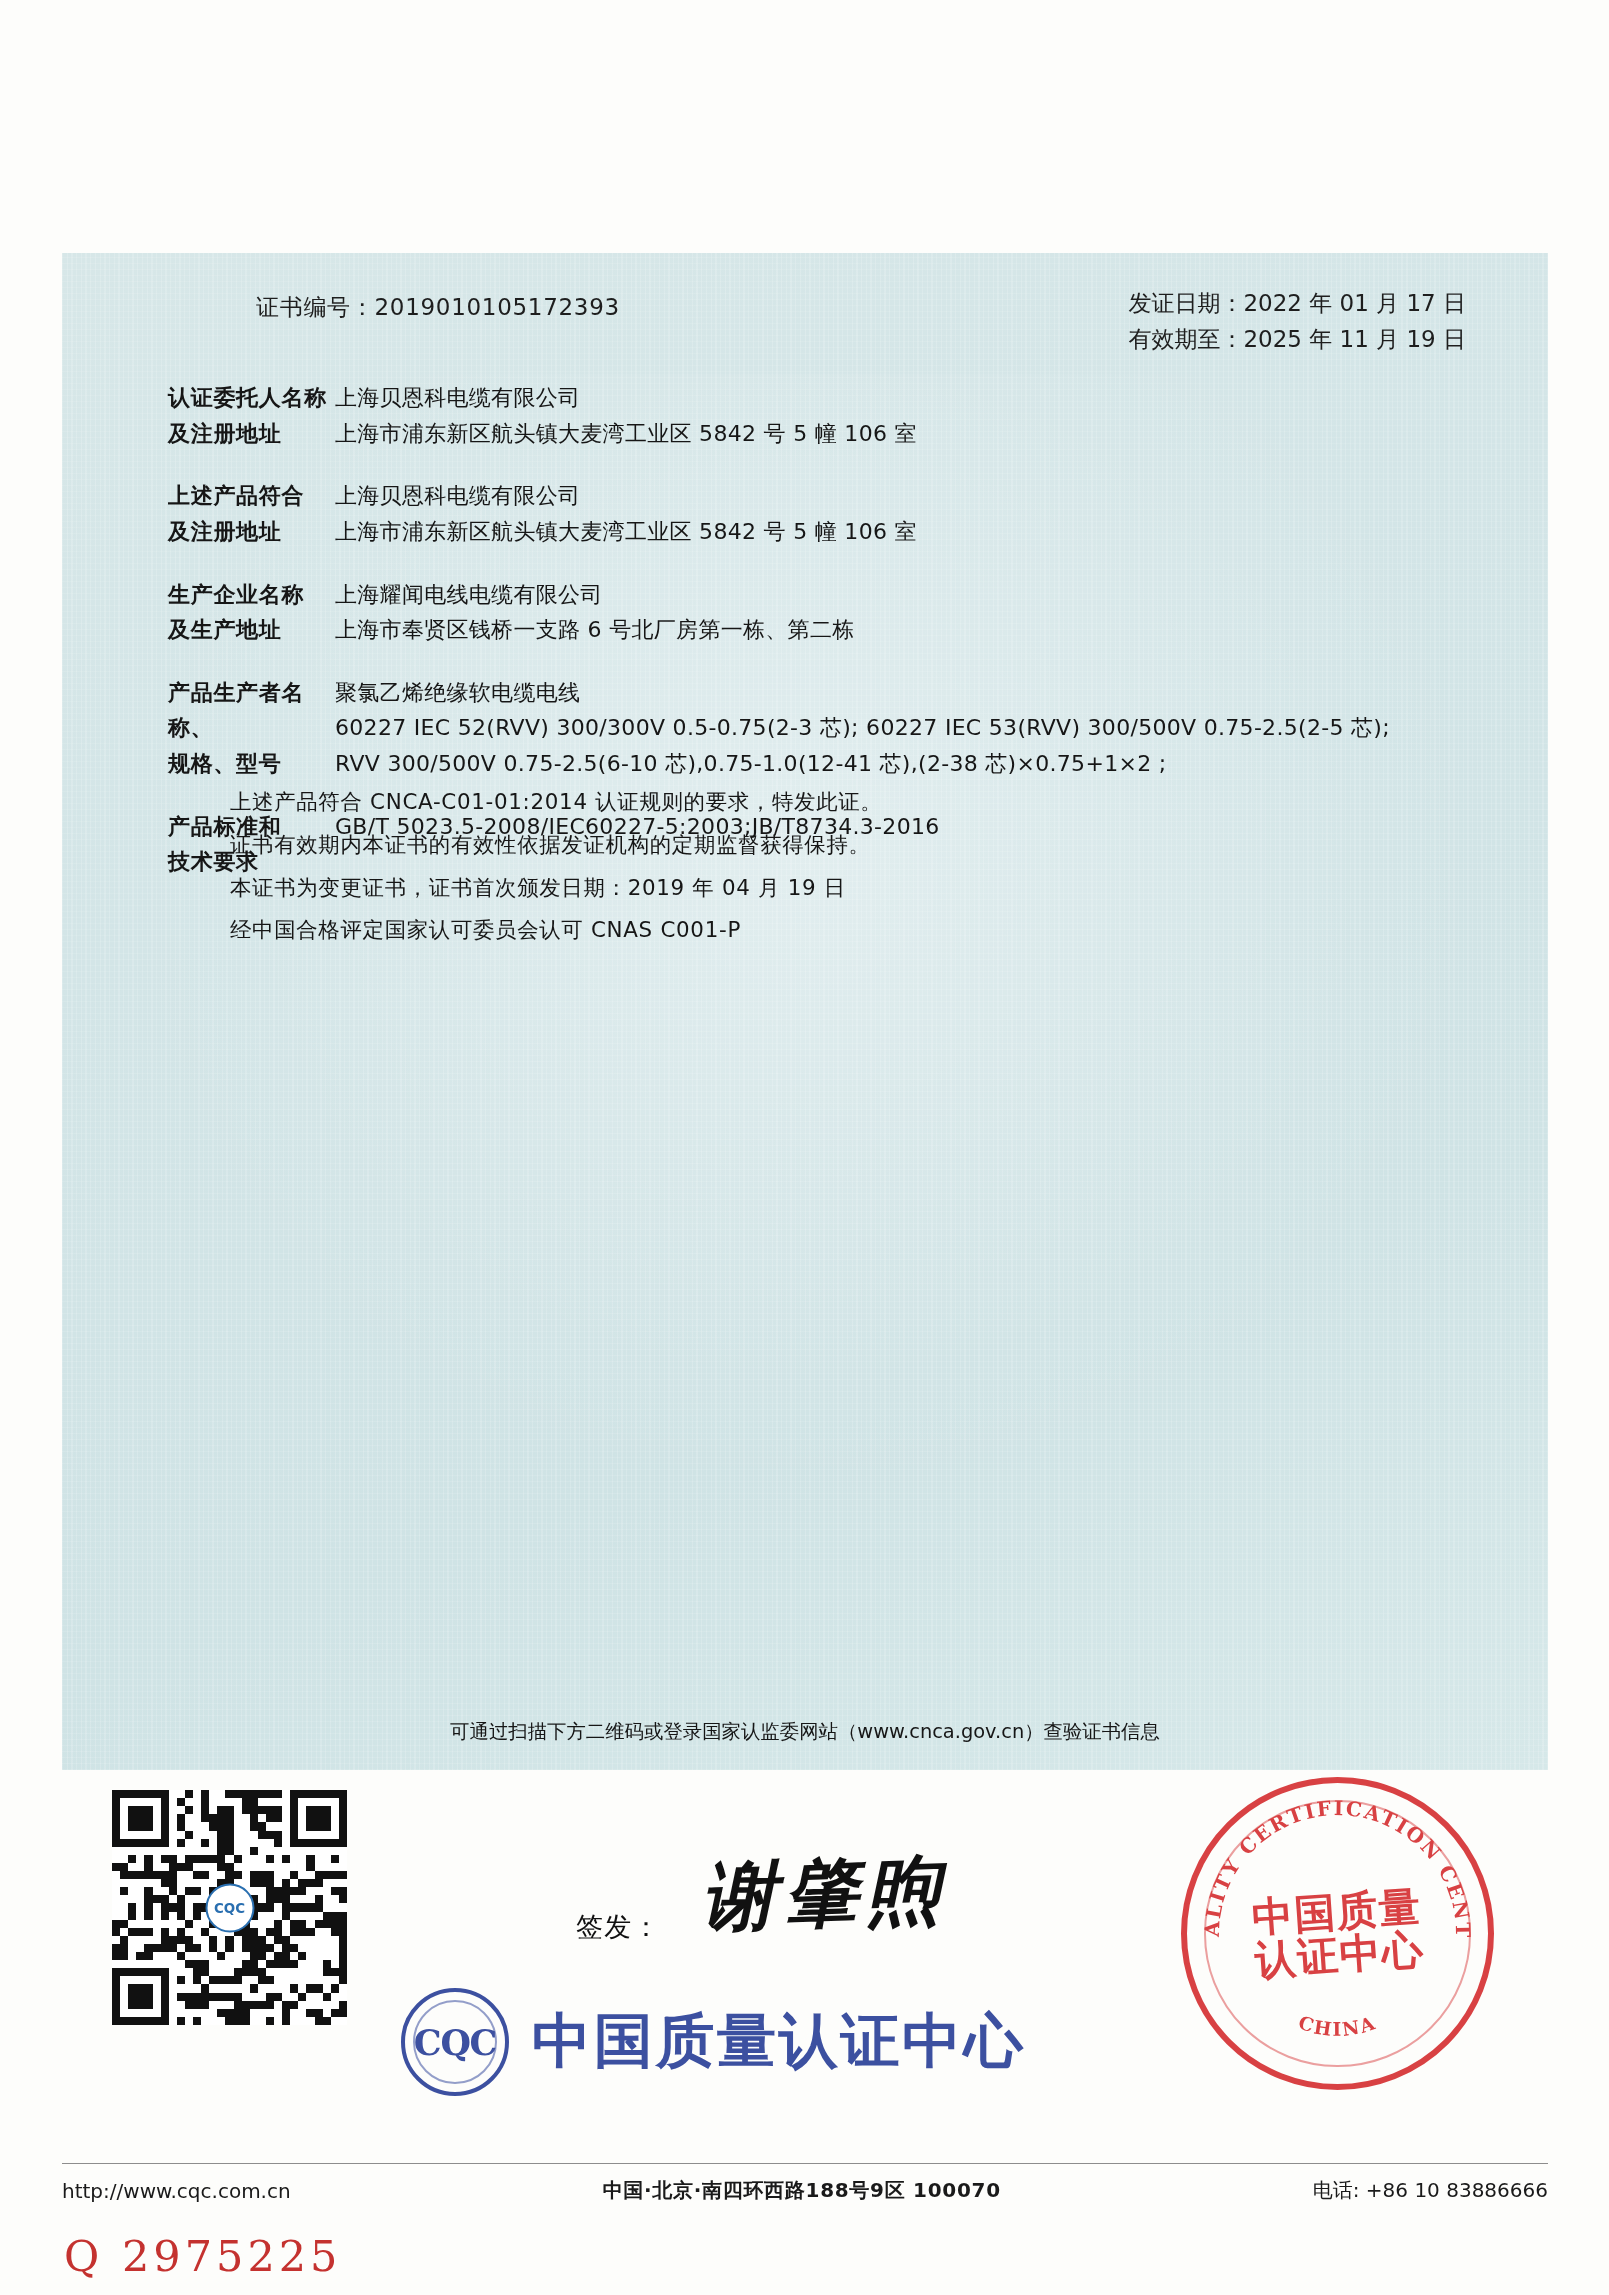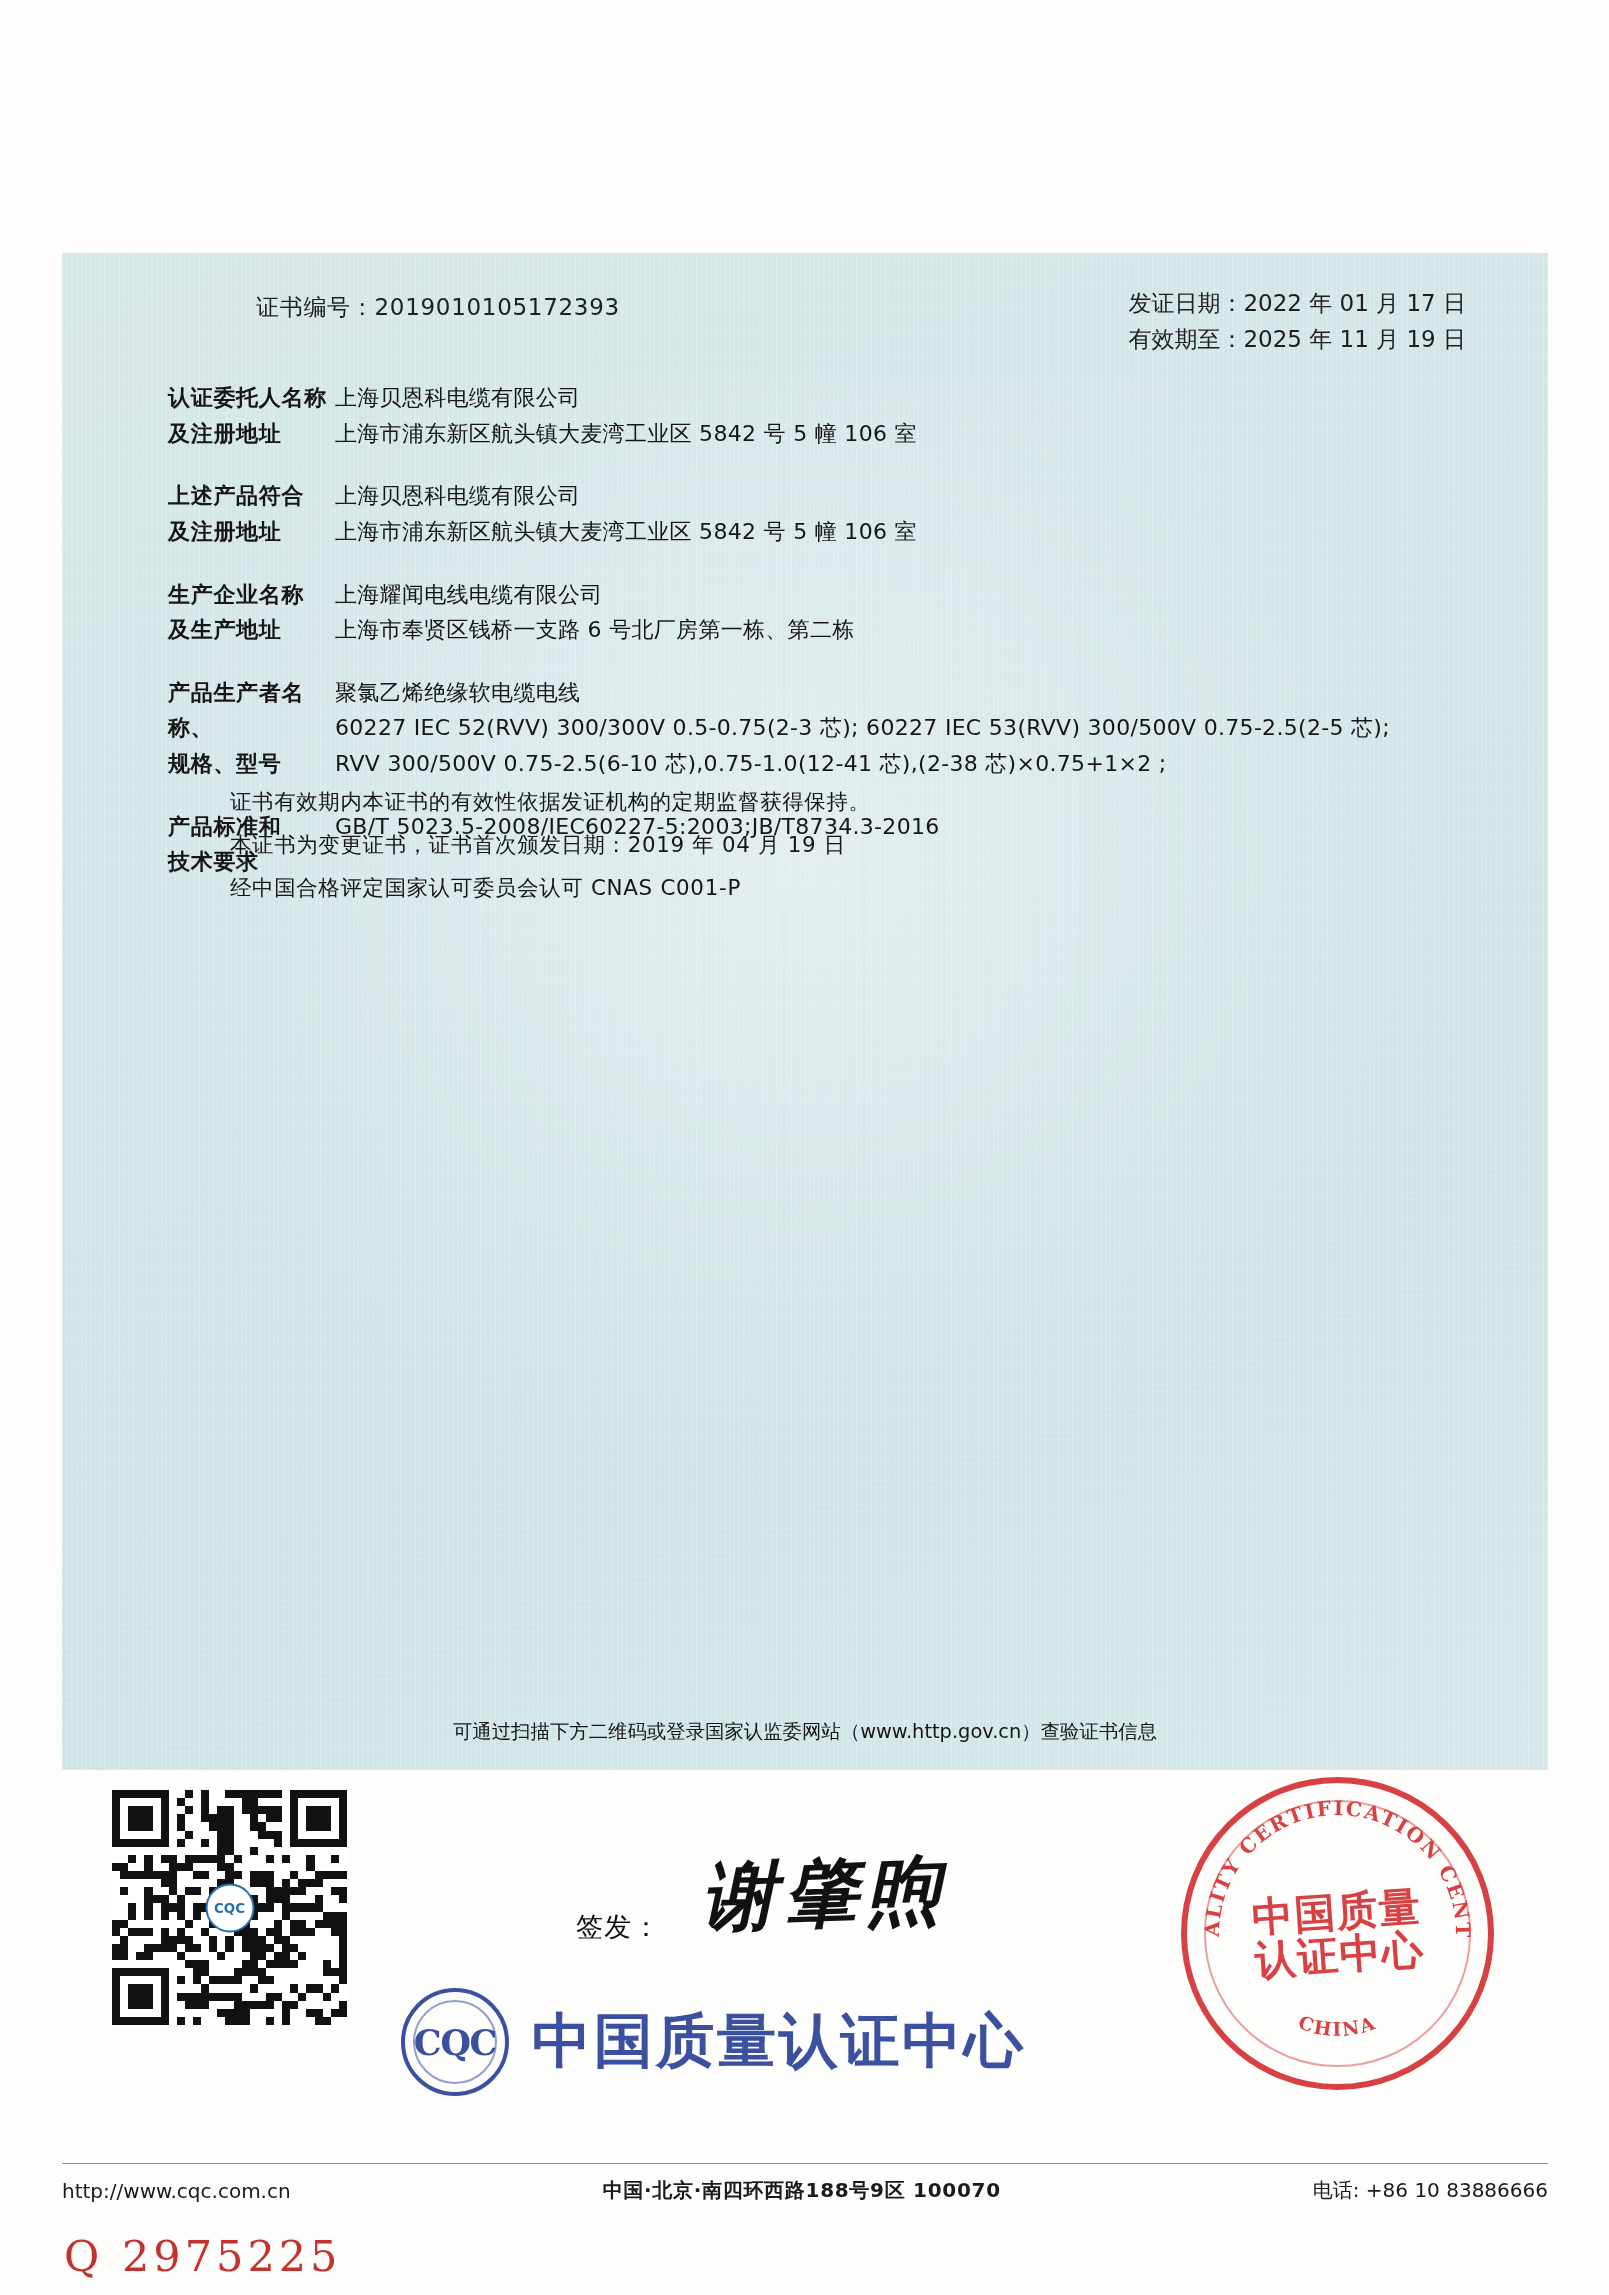--- a/index.html
+++ b/index.html
@@ -402,26 +402,27 @@
             <span>技术要求</span>
           </div>
           <div class="field-value">
             <span>GB/T 5023.5-2008/IEC60227-5:2003;JB/T8734.3-2016</span>
           </div>
         </div>
 
       </div>
 
       <div class="para-block">
+        <div>上述产品符合 CNCA-C01-01:2014 认证规则的要求，特发此证。</div>
         <div>证书有效期内本证书的有效性依据发证机构的定期监督获得保持。</div>
         <div>本证书为变更证书，证书首次颁发日期：2019 年 04 月 19 日</div>
         <div>经中国合格评定国家认可委员会认可 CNAS C001-P</div>
       </div>
 
-      <div class="verify-note">可通过扫描下方二维码或登录国家认监委网站（www.http.gov.cn）查验证书信息</div>
+      <div class="verify-note">可通过扫描下方二维码或登录国家认监委网站（www.cnca.gov.cn）查验证书信息</div>
     </div>
   </div>
 
   <div class="qr">
     <div class="qrgrid" id="qrgrid">
         <i></i>
         <i></i>
         <i></i>
         <i></i>
         <i></i>

